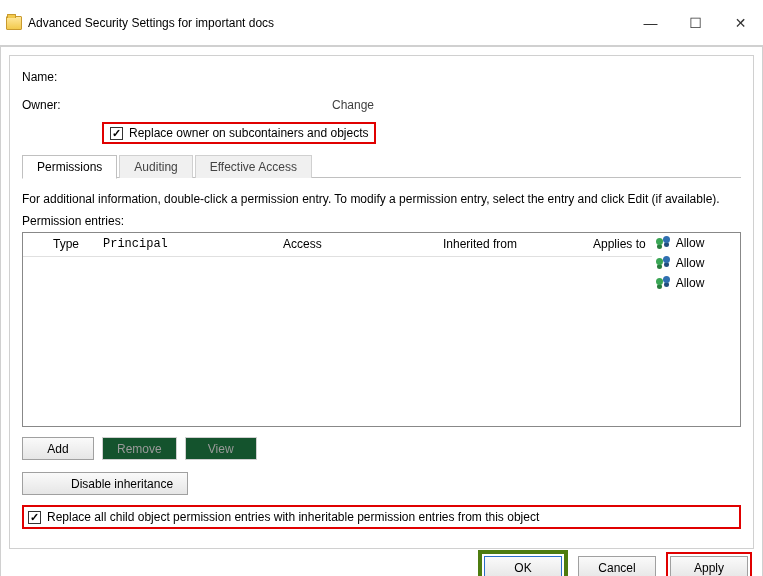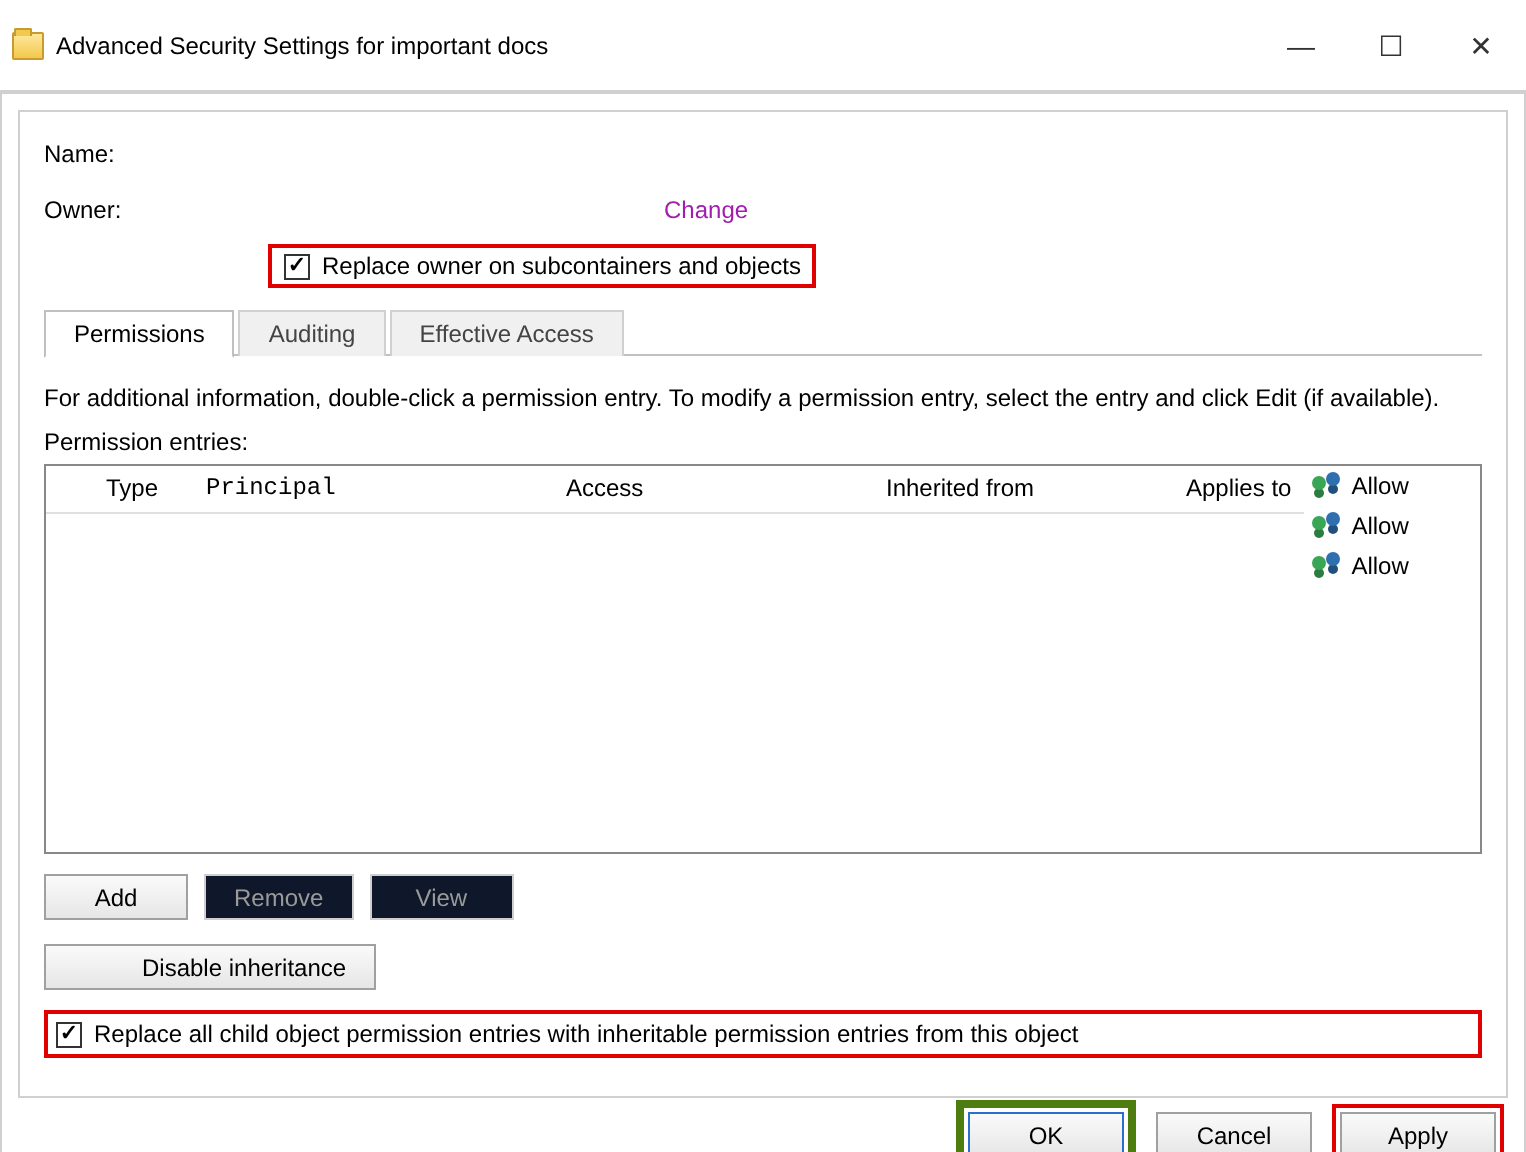--- a/index.html
+++ b/index.html
@@ -47,22 +47,22 @@
   }
   .inner {
     border: 1px solid #d0d0d0;
     margin: 8px 8px 0 8px;
     height: 494px;
     position: relative;
     padding: 10px 12px 8px 12px;
   }
   .field-row { display: flex; align-items: center; height: 22px; margin-bottom: 6px; }
   .field-label { width: 80px; }
-  .change-link { color: #a21caf; cursor: pointer; margin-left: 230px;}
-  .highlight-red { border: 2px solid #e00000; padding: 2px 6px; display:inline-flex; align-items:center;margin-left:32px; }
+  .change-link { color: #404040; cursor: pointer; margin-left: 230px;}
+  .highlight-red { border: 2px solid #e00000; padding: 2px 6px; display:inline-flex; align-items:center; }
   .checkbox {
     width: 13px; height: 13px; border: 1px solid #333; margin-right: 6px;
     display: inline-flex; align-items: center; justify-content: center;
     font-size: 11px; line-height: 1;
     background:#fff;
   }
   .checkbox.checked::after { content: "✓"; color:#000; font-weight:bold; }
   .tabs { margin-top: 10px; display:flex; align-items:flex-end; height: 24px;}
   .tab {
     padding: 4px 14px; border: 1px solid #c0c0c0; border-bottom:none;
@@ -94,21 +94,21 @@
   }
   .people-icon::before{ background:#3aa655; left:0; top:2px; box-shadow:0 5px 0 -1px #2a7d3e;}
   .people-icon::after{ background:#2f6fb0; left:7px; top:0; box-shadow:0 5px 0 -1px #234f7d;}
   .btn-row { margin-top:10px; display:flex; gap:8px; }
   .btn {
     min-width:72px; height:23px; border:1px solid #a0a0a0;
     background:linear-gradient(#fafafa,#e6e6e6);
     display:inline-flex; align-items:center; justify-content:center;
     padding:0 14px; font-size:12px;
   }
-  .btn.disabled { color:#9a9a9a; border-color:#cfcfcf; background:#0f172a;}
+  .btn.disabled { color:#9a9a9a; border-color:#cfcfcf; background:#14532d;}
   .disable-inh { margin-top:12px; }
   .child-check-wrap { margin-top:10px; border:2px solid #e00000; padding:3px 4px 3px 4px; display:flex; align-items:center;}
   .child-check-wrap.full { width:100%; }
   .bottom-bar {
     position:absolute; bottom:6px; right:10px; display:flex; gap:10px; align-items:center;
   }
   .bottom-bar .btn { min-width:78px; }
   .bottom-bar .highlight-ok { border:4px solid #4d7c0f; padding:2px; }
   .bottom-bar .highlight-apply { border:2px solid #e00000; padding:2px; }
   .watermark { position:absolute; right:6px; bottom:2px; font-size:10px; color:#bbb; font-style:italic;}

